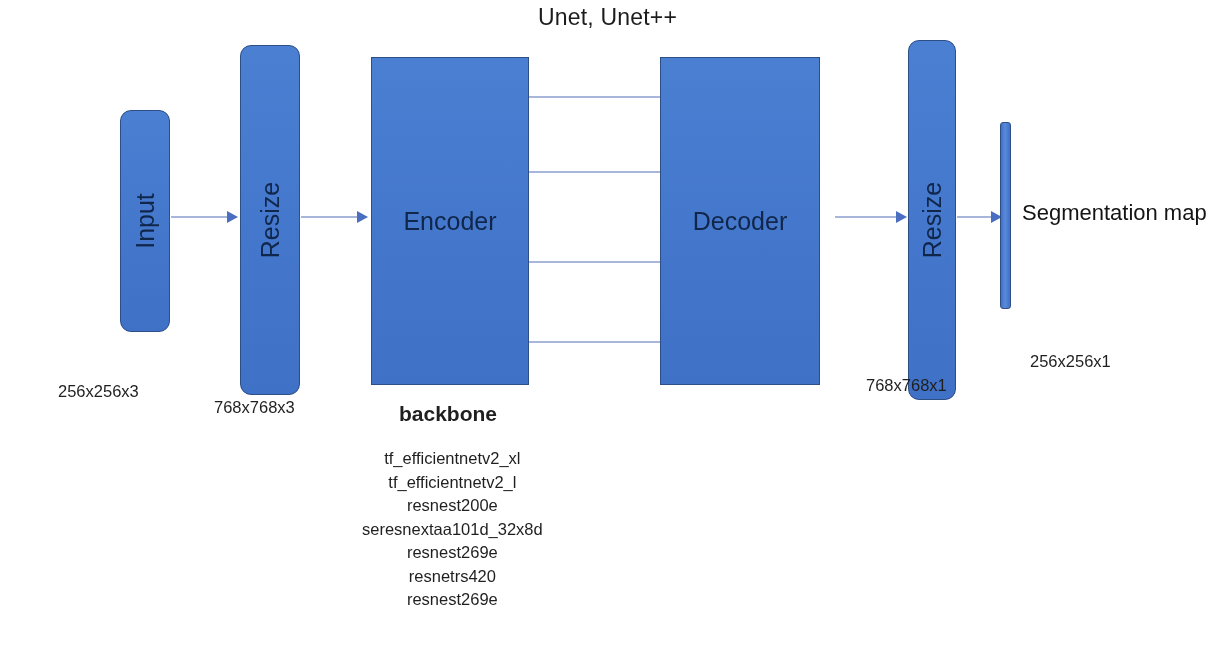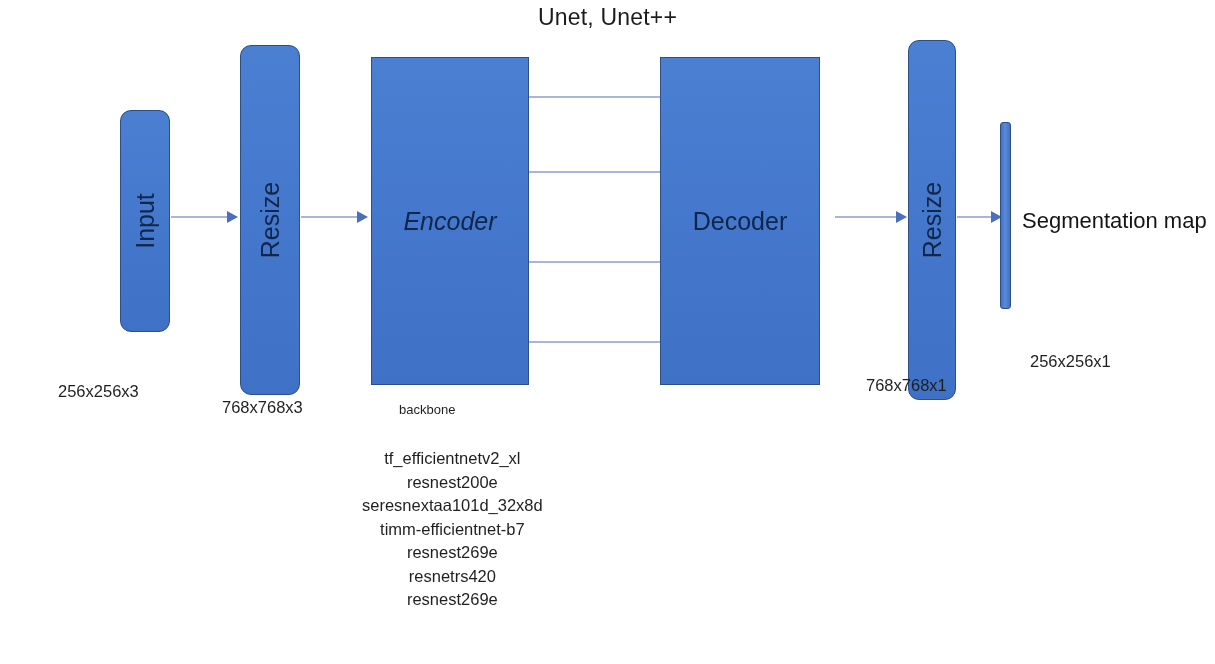--- a/index.html
+++ b/index.html
@@ -78,22 +78,22 @@
     border-left: 11px solid #4a6fc0;
   }
   
   .caption {
     position: absolute;
     font-size: 16.5px;
     color: #1f1f1f;
     white-space: nowrap;
   }
   .caption.bold {
-    font-weight: normal;
-    font-size: 13px;
+    font-weight: bold;
+    font-size: 21px;
   }
   .backbone-list {
     position: absolute;
     font-size: 16.5px;
     color: #1f1f1f;
     line-height: 23.5px;
     white-space: nowrap;
   }
   .backbone-list div { white-space: nowrap; }
   .outer-label {
@@ -117,21 +117,21 @@
   <div class="connector" style="left:171px; top:216px; width:58px;"></div>
   <div class="arrowhead" style="left:227px; top:211px;"></div>
 
   <div class="node rounded" style="left:240px; top:45px; width:60px; height:350px;">
     <span class="node-label vertical">Resize</span>
   </div>
 
   <div class="connector" style="left:301px; top:216px; width:58px;"></div>
   <div class="arrowhead" style="left:357px; top:211px;"></div>
 
-  <div class="node" style="left:371px; top:57px; width:158px; height:328px;font-style:italic;">
+  <div class="node" style="left:371px; top:57px; width:158px; height:328px;">
     <span class="node-label">Encoder</span>
   </div>
 
   <div class="connector" style="left:529px; top:96px; width:134px;"></div>
   <div class="arrowhead" style="left:661px; top:91px;"></div>
 
   <div class="connector" style="left:529px; top:171px; width:134px;"></div>
   <div class="arrowhead" style="left:661px; top:166px;"></div>
 
   <div class="connector" style="left:529px; top:261px; width:134px;"></div>
@@ -149,35 +149,35 @@
 
   <div class="node rounded" style="left:908px; top:40px; width:48px; height:360px;">
     <span class="node-label vertical">Resize</span>
   </div>
 
   <div class="connector" style="left:957px; top:216px; width:42px;"></div>
   <div class="arrowhead" style="left:991px; top:211px;"></div>
 
   <div class="thin-bar" style="left:1000px; top:122px; width:11px; height:187px;"></div>
 
-  <div class="outer-label" style="left:1022px; top:200px;margin-top:8px;">Segmentation map</div>
+  <div class="outer-label" style="left:1022px; top:200px;">Segmentation map</div>
 
   <div class="caption" style="left:58px; top:382px;">256x256x3</div>
 
-  <div class="caption" style="left:222px; top:398px;">768x768x3</div>
+  <div class="caption" style="left:214px; top:398px;">768x768x3</div>
 
   <div class="caption" style="left:866px; top:376px;text-align:center;">768x768x1</div>
 
   <div class="caption" style="left:990px; top:352px;margin-left:40px;">256x256x1</div>
 
   <div class="caption bold" style="left:399px; top:402px;">backbone</div>
 
   <div class="backbone-list" style="left:362px; top:447px;text-align:center;">
     <div>tf_efficientnetv2_xl</div>
+    <div>tf_efficientnetv2_l</div>
     <div>resnest200e</div>
     <div>seresnextaa101d_32x8d</div>
-    <div>timm-efficientnet-b7</div>
     <div>resnest269e</div>
     <div>resnetrs420</div>
     <div>resnest269e</div>
   </div>
 
 </div>
 
 </body></html>

